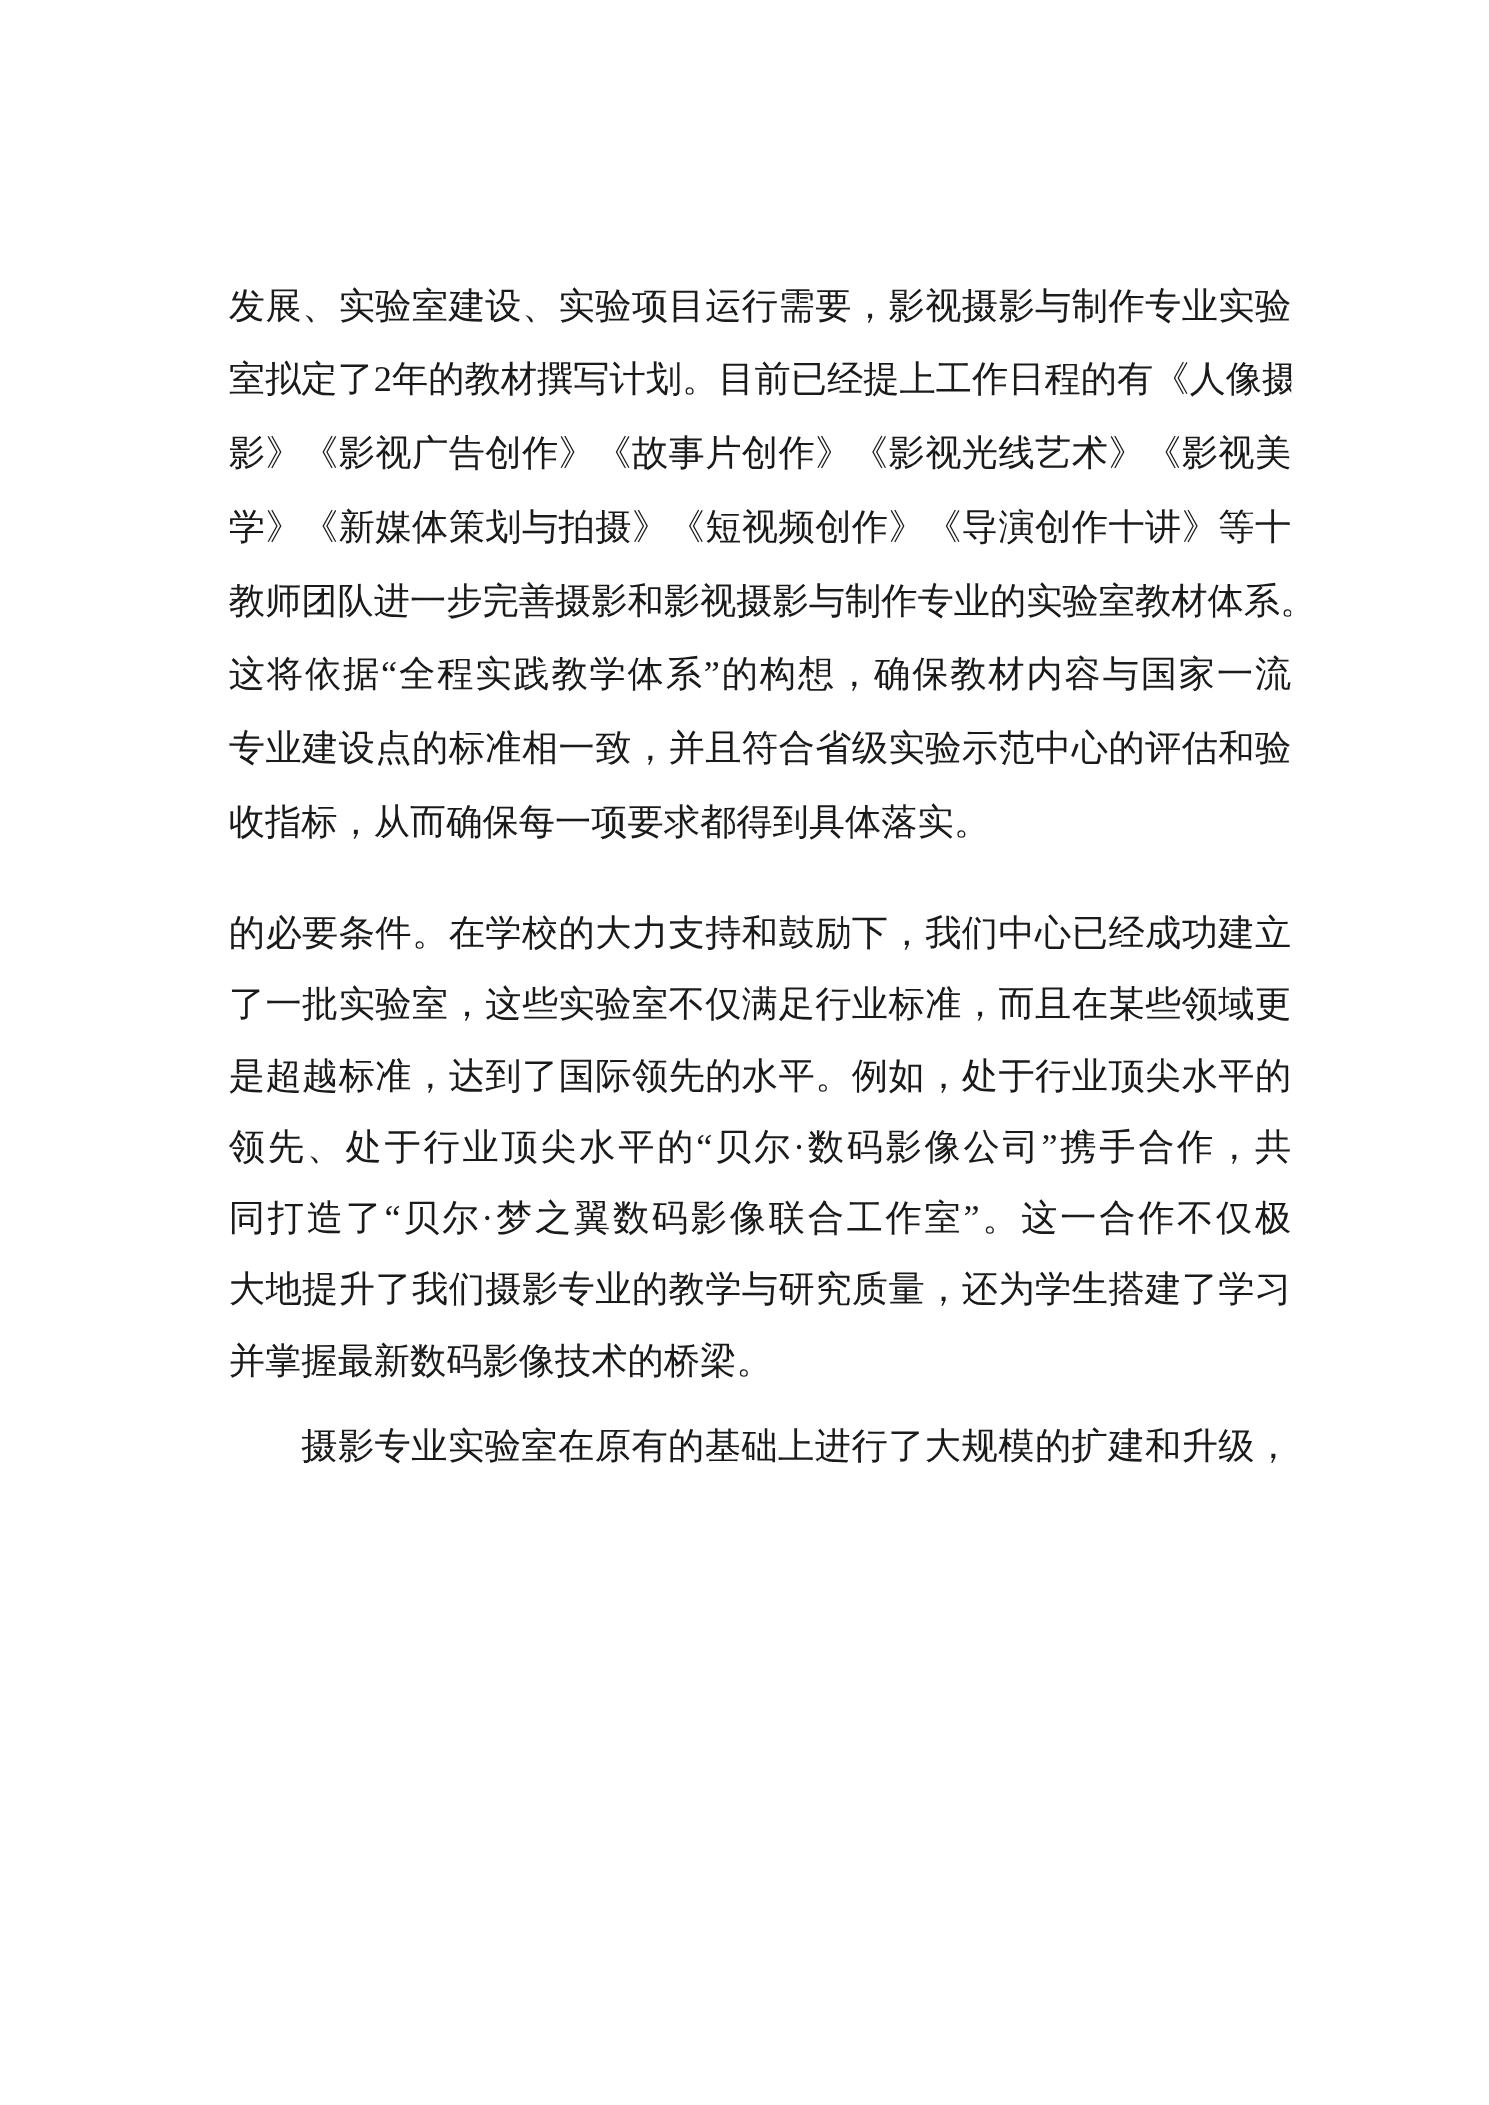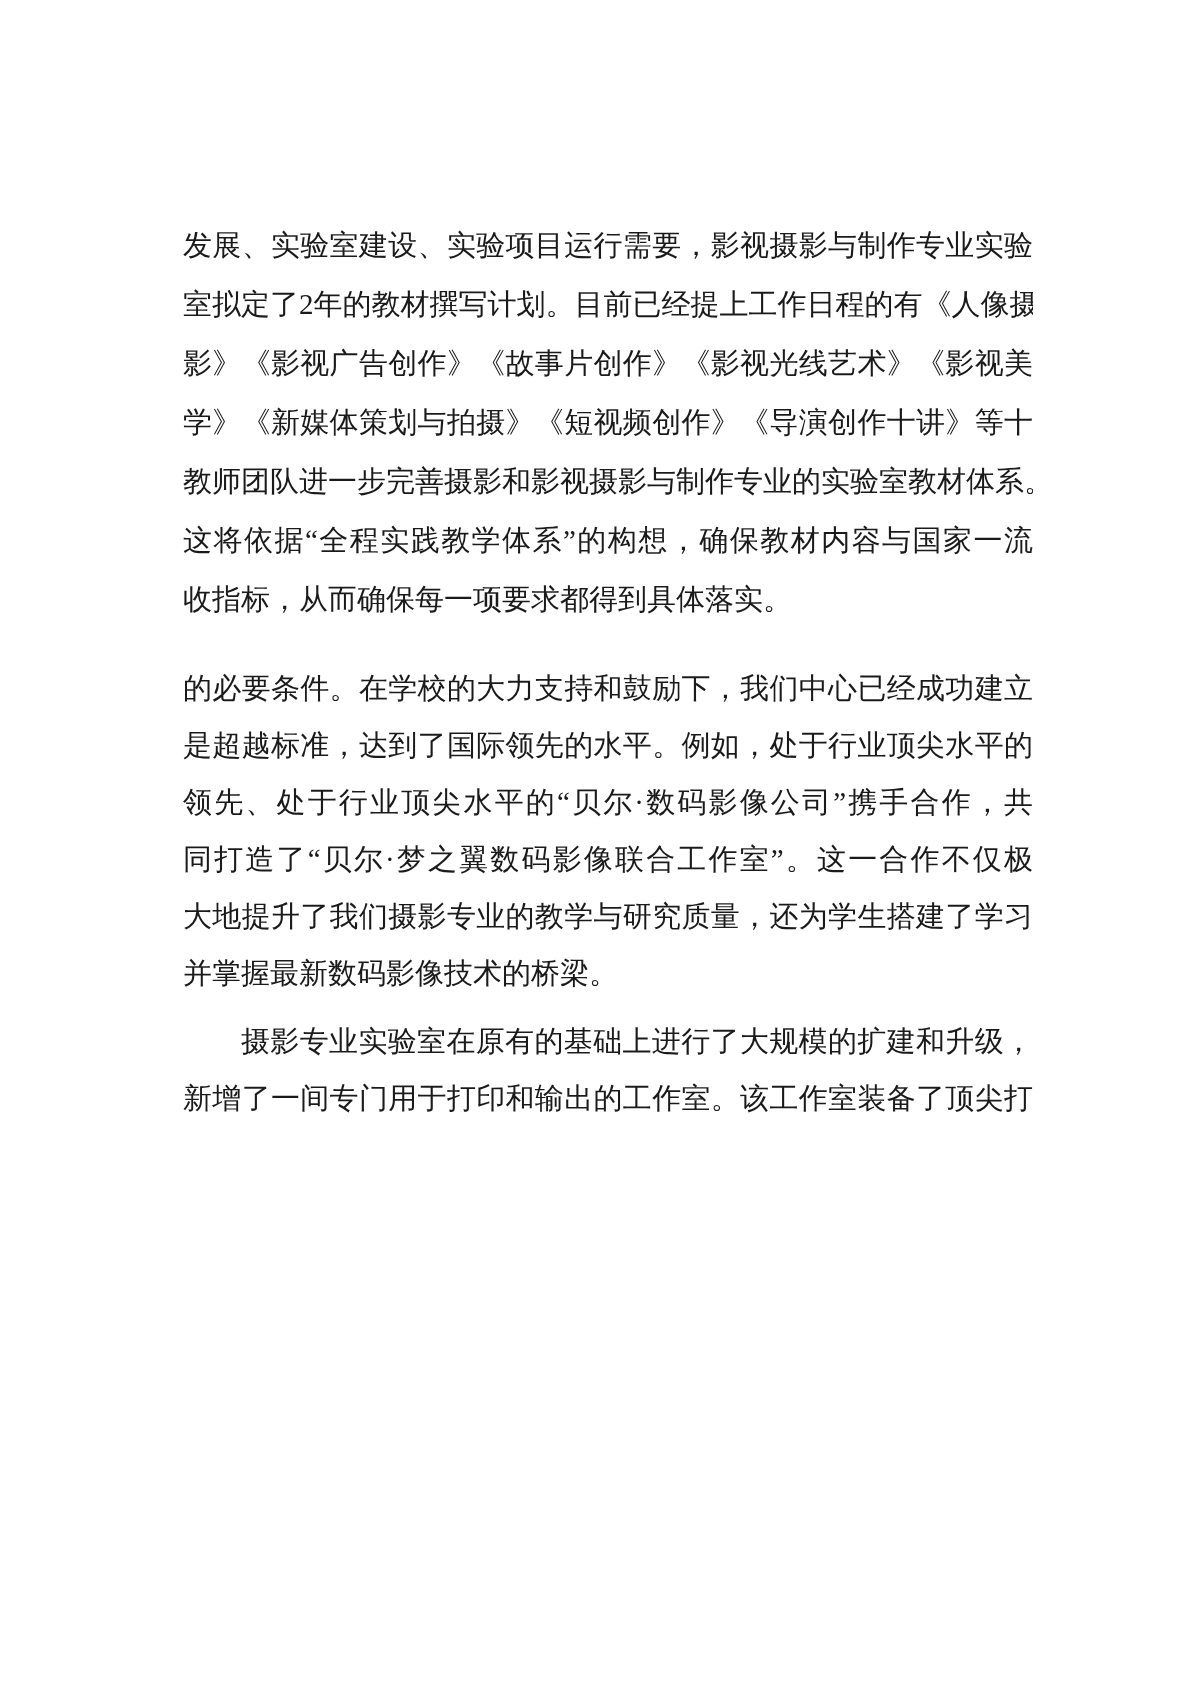--- a/index.html
+++ b/index.html
@@ -70,36 +70,37 @@
 <div class="page">
   <main class="body-text">
 
     <section class="paragraph para-a para-1">
       <div class="line">发展、实验室建设、实验项目运行需要，影视摄影与制作专业实验</div>
       <div class="line">室拟定了2年的教材撰写计划。目前已经提上工作日程的有《人像摄</div>
       <div class="line">影》《影视广告创作》《故事片创作》《影视光线艺术》《影视美</div>
       <div class="line">学》《新媒体策划与拍摄》《短视频创作》《导演创作十讲》等十</div>
       <div class="line">教师团队进一步完善摄影和影视摄影与制作专业的实验室教材体系。</div>
       <div class="line">这将依据“全程实践教学体系”的构想，确保教材内容与国家一流</div>
+      <div class="line">专业建设点的标准相一致，并且符合省级实验示范中心的评估和验</div>
       <div class="line end">收指标，从而确保每一项要求都得到具体落实。</div>
     </section>
 
 
     <section class="paragraph para-b para-2">
       <div class="line">的必要条件。在学校的大力支持和鼓励下，我们中心已经成功建立</div>
+      <div class="line">了一批实验室，这些实验室不仅满足行业标准，而且在某些领域更</div>
       <div class="line">是超越标准，达到了国际领先的水平。例如，处于行业顶尖水平的</div>
       <div class="line">领先、处于行业顶尖水平的“贝尔·数码影像公司”携手合作，共</div>
       <div class="line">同打造了“贝尔·梦之翼数码影像联合工作室”。这一合作不仅极</div>
       <div class="line">大地提升了我们摄影专业的教学与研究质量，还为学生搭建了学习</div>
       <div class="line end">并掌握最新数码影像技术的桥梁。</div>
     </section>
 
     <section class="paragraph para-b para-3">
       <div class="line indent">摄影专业实验室在原有的基础上进行了大规模的扩建和升级，</div>
-      <div class="line">新增了一间专门用于打印和输出的工作室。该工作室装备了顶尖打</div>
     </section>
 
   </main>
 
   <footer class="page-footer">
     <span class="page-number">4</span>
   </footer>
 </div>
 
 </body></html>

